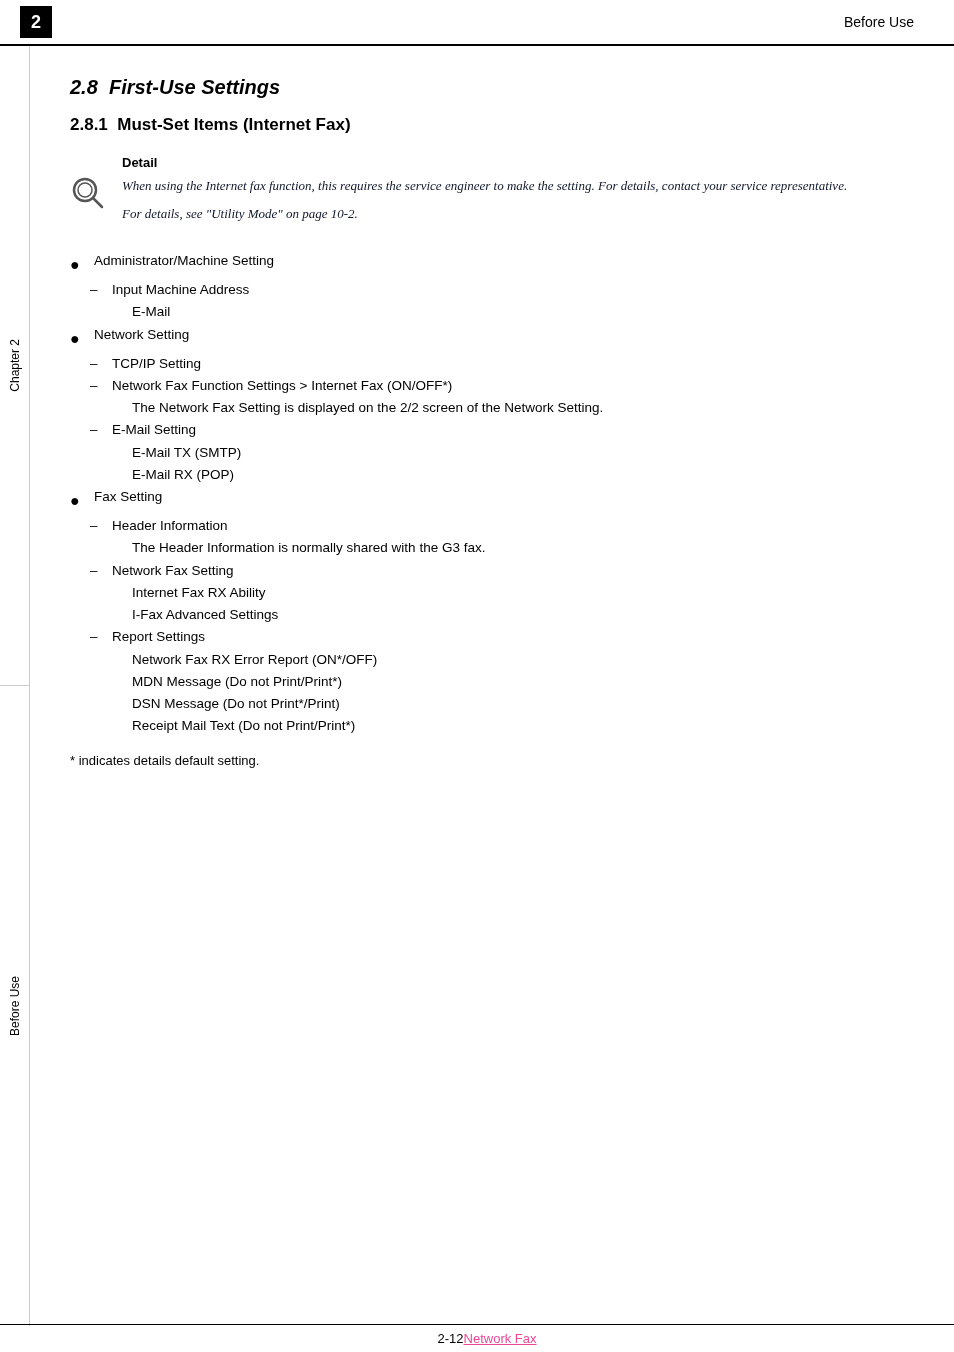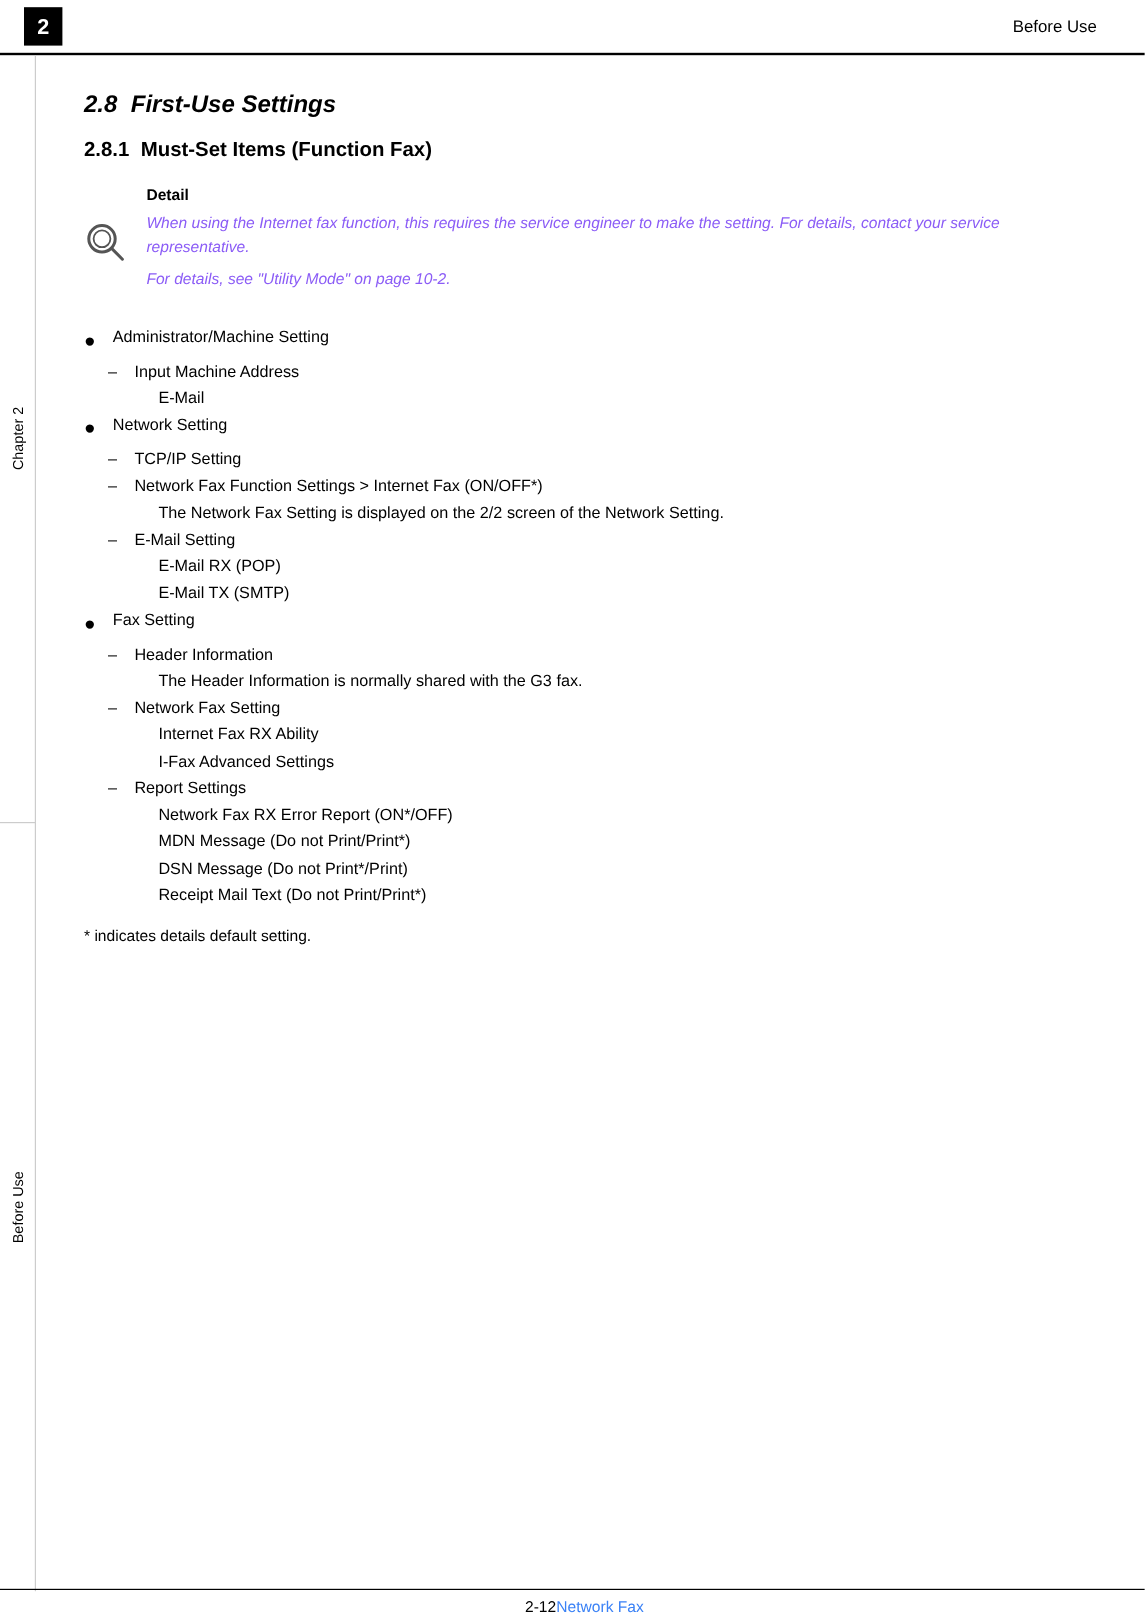--- a/index.html
+++ b/index.html
@@ -141,21 +141,22 @@
       font-weight: bold;
       font-size: 13px;
       margin-bottom: 6px;
     }
 
     .detail-text {
       font-style: italic;
       font-size: 13px;
       line-height: 1.5;
       margin-bottom: 8px;
-      color: #8b5cf6;
+      color: #0f172a;
+      font-family: Liberation Serif, serif;
     }
 
     
     .body-text {
       font-size: 13.5px;
       line-height: 1.6;
       margin-bottom: 14px;
     }
 
     
@@ -217,21 +218,22 @@
       justify-content: center;
       padding: 6px 40px 6px 60px;
       font-size: 13px;
     }
 
     .footer-page {
       color: #000;
     }
 
     .footer-title {
-      color: #3b82f6;
+      color: #ec4899;
+      text-decoration: underline;
     }
   </style>
 </head>
 <body>
 
 <div class="top-header">
   <div class="chapter-badge">
     <span>2</span>
   </div>
   <div class="top-header-title">Before Use</div>
@@ -248,21 +250,21 @@
     </div>
   </div>
 
   <div class="main-content">
 
     <div class="section-heading">
       <span>2.8</span>&nbsp;&nbsp;<span>First-Use Settings</span>
     </div>
 
     <div class="subsection-heading">
-      <span>2.8.1</span>&nbsp;&nbsp;<span>Must-Set Items (Function Fax)</span>
+      <span>2.8.1</span>&nbsp;&nbsp;<span>Must-Set Items (Internet Fax)</span>
     </div>
 
     <div class="detail-box">
       <div class="detail-icon">
         
         <svg width="36" height="36" viewBox="0 0 36 36" fill="none" xmlns="http://www.w3.org/2000/svg">
           <circle cx="15" cy="15" r="11" stroke="#555" stroke-width="2.5" fill="none"></circle>
           <circle cx="15" cy="15" r="7" stroke="#555" stroke-width="1.5" fill="none"></circle>
           <line x1="23" y1="23" x2="32" y2="32" stroke="#555" stroke-width="2.5" stroke-linecap="round"></line>
         </svg>
@@ -297,22 +299,22 @@
       </div>
       <div class="list-item-dash">
         <span class="dash-char">–</span>
         <span>Network Fax Function Settings &gt; Internet Fax (ON/OFF*)</span>
       </div>
       <div class="list-item-sub">The Network Fax Setting is displayed on the 2/2 screen of the Network Setting.</div>
       <div class="list-item-dash">
         <span class="dash-char">–</span>
         <span>E-Mail Setting</span>
       </div>
+      <div class="list-item-sub">E-Mail TX (SMTP)</div>
       <div class="list-item-sub">E-Mail RX (POP)</div>
-      <div class="list-item-sub">E-Mail TX (SMTP)</div>
 
       <div class="list-item-bullet">
         <span class="bullet-dot">●</span>
         <span>Fax Setting</span>
       </div>
       <div class="list-item-dash">
         <span class="dash-char">–</span>
         <span>Header Information</span>
       </div>
       <div class="list-item-sub">The Header Information is normally shared with the G3 fax.</div>

